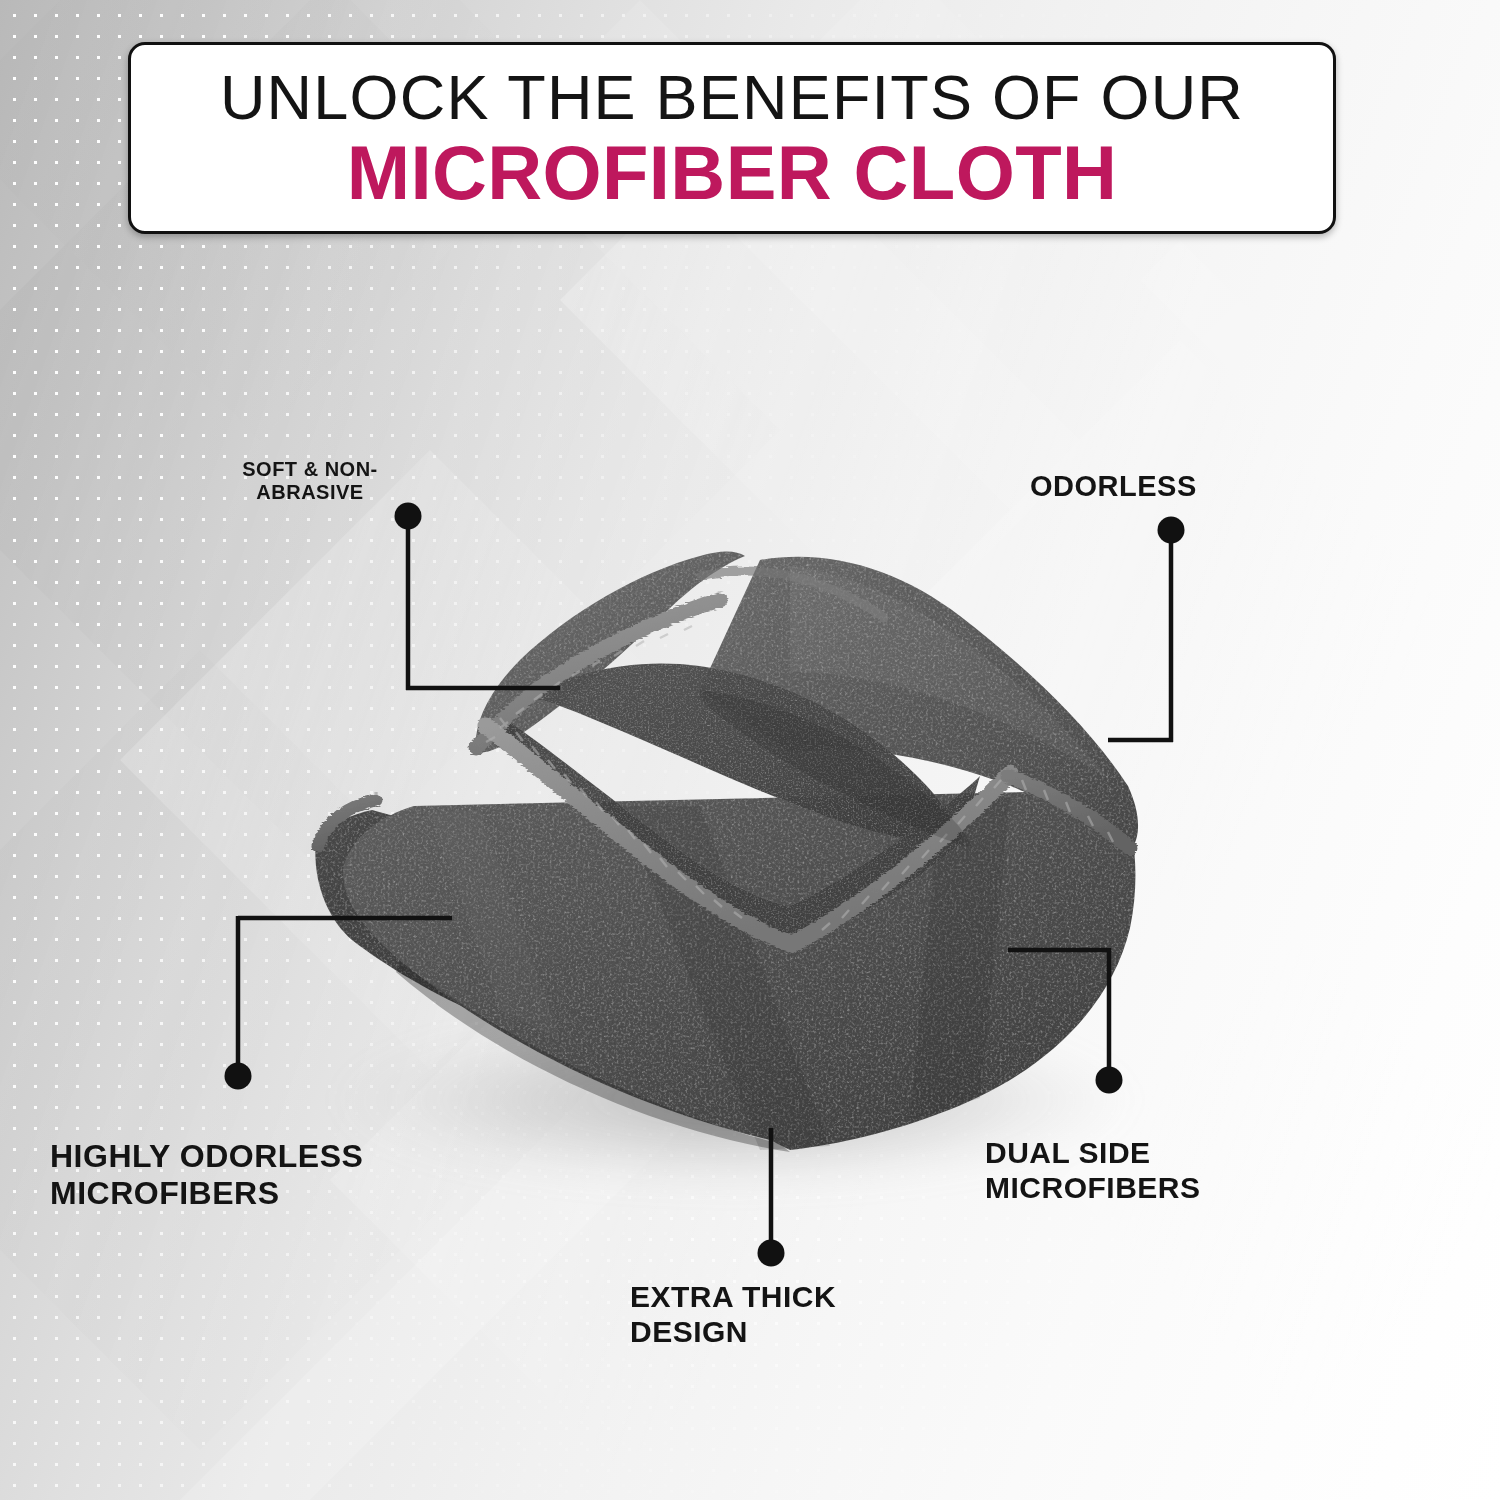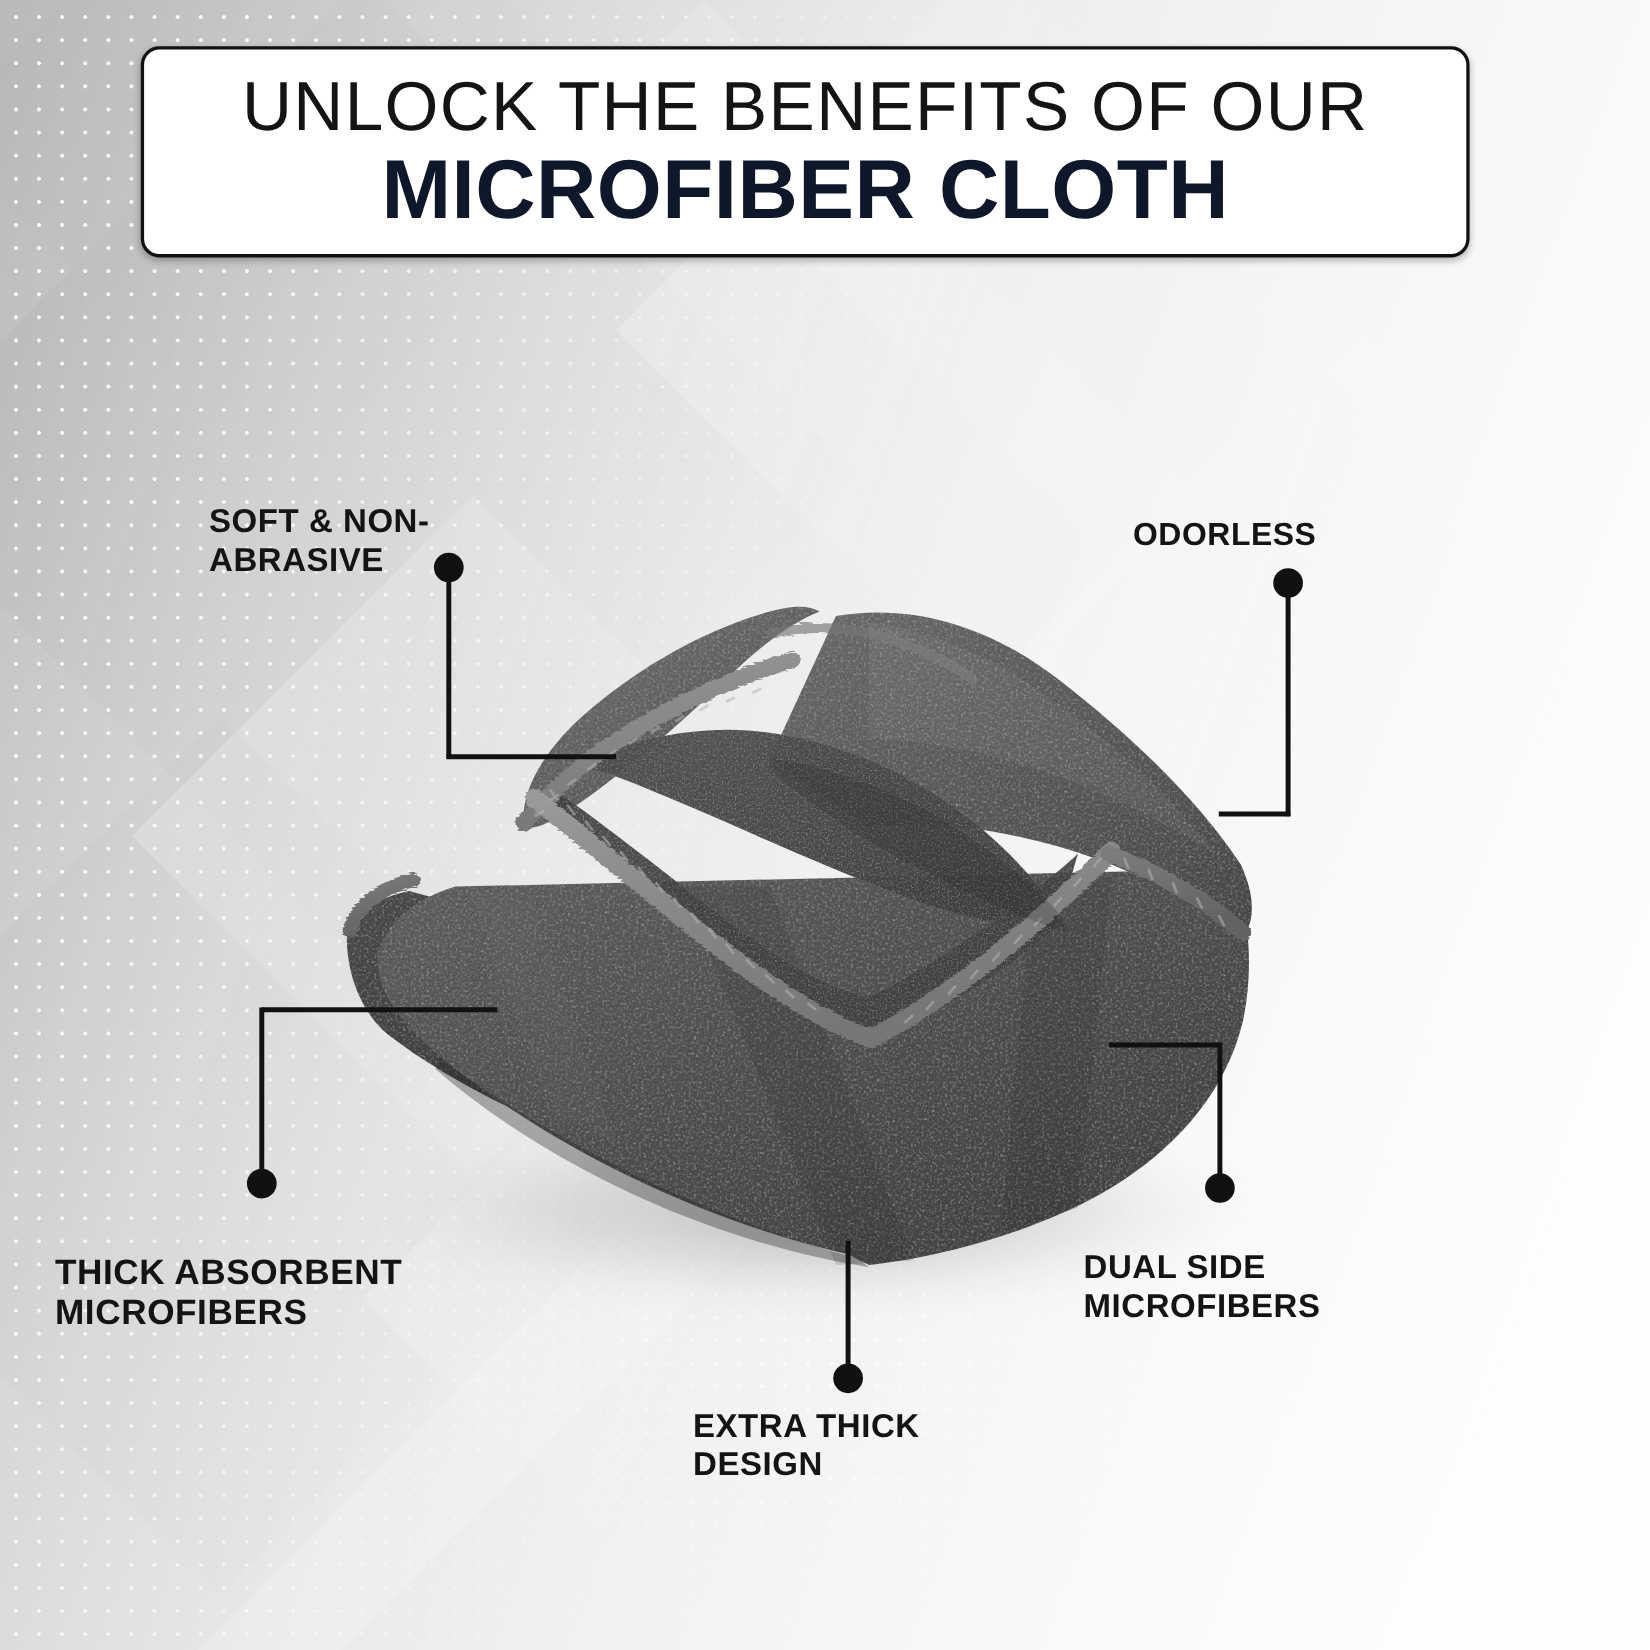--- a/index.html
+++ b/index.html
@@ -64,41 +64,41 @@
     font-weight:500;
     letter-spacing:1.2px;
     color:#141414;
     line-height:1.02;
     white-space:nowrap;
   }
   #title-line2 {
     font-size:76px;
     font-weight:800;
     letter-spacing:0.4px;
-    color:#0f172a;
+    color:#be185d;
     line-height:1.0;
     margin-top:6px;
     white-space:nowrap;
   }
 
   
   #connectors { position:absolute; inset:0; }
   #connectors line { stroke:#111111; stroke-width:4.5; }
   #connectors circle { fill:#111111; }
 
   
   .label {
     position:absolute;
     color:#141414;
     font-weight:700;
     line-height:1.16;
     letter-spacing:0.5px;
     white-space:pre-line;
   }
-  #label-soft      { left:190px;  top:458px;  width:240px; font-size:30px; }
+  #label-soft      { left:190px;  top:458px;  width:240px; font-size:20px; text-align:center; }
   #label-odorless  { left:1030px; top:470px;  width:280px; font-size:29px; }
   #label-absorbent { left:50px;   top:1138px; width:420px; font-size:32px; }
   #label-dual      { left:985px;  top:1100px; width:270px; font-size:30px;margin-top:36px; }
   #label-extra     { left:630px;  top:1280px; width:300px; font-size:30px; }
 
   
   #cloth { position:absolute; left:0; top:0; width:1500px; height:1500px; pointer-events:none; }
   #cloth svg { display:block; }
 </style>
 </head>
@@ -374,20 +374,20 @@
   </svg>
 
   <div id="banner">
     <div id="title-line1">UNLOCK THE BENEFITS OF OUR</div>
     <div id="title-line2">MICROFIBER CLOTH</div>
   </div>
 
   <div class="label" id="label-soft">SOFT &amp; NON-
 ABRASIVE</div>
   <div class="label" id="label-odorless">ODORLESS</div>
-  <div class="label" id="label-absorbent">THICK ABSORBENT
+  <div class="label" id="label-absorbent">HIGHLY ODORLESS
 MICROFIBERS</div>
   <div class="label" id="label-dual">DUAL SIDE
 MICROFIBERS</div>
   <div class="label" id="label-extra">EXTRA THICK
 DESIGN</div>
 
 </div>
 
 </body></html>

